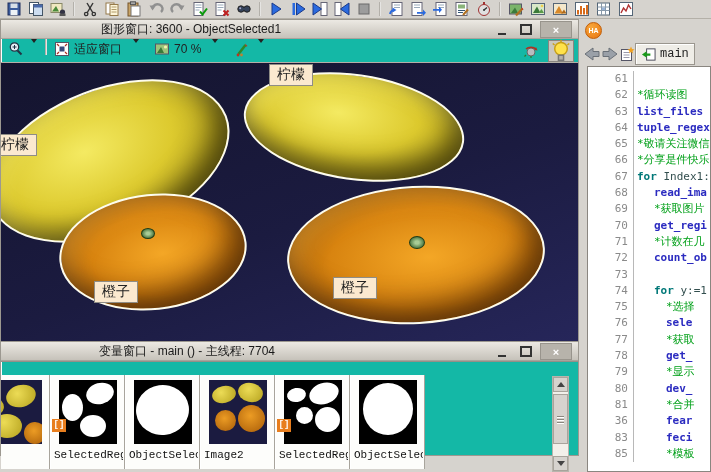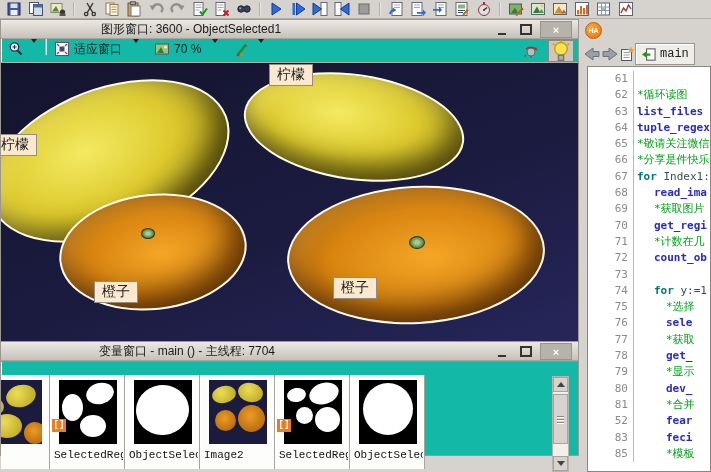--- a/index.html
+++ b/index.html
@@ -551,21 +551,21 @@
         </div>
         <div class="cl">
           <span class="lnum">80</span>
           <span class="lcode" style="padding-left: 32px;"><span class="seg-o">dev_</span></span>
         </div>
         <div class="cl">
           <span class="lnum">81</span>
           <span class="lcode" style="padding-left: 32px;"><span class="seg-c">*合并</span></span>
         </div>
         <div class="cl">
-          <span class="lnum">52</span>
+          <span class="lnum">36</span>
           <span class="lcode" style="padding-left: 32px;"><span class="seg-o">fear</span></span>
         </div>
         <div class="cl">
           <span class="lnum">83</span>
           <span class="lcode" style="padding-left: 32px;"><span class="seg-o">feci</span></span>
         </div>
         <div class="cl">
           <span class="lnum">85</span>
           <span class="lcode" style="padding-left: 32px;"><span class="seg-c">*模板</span></span>
         </div>

